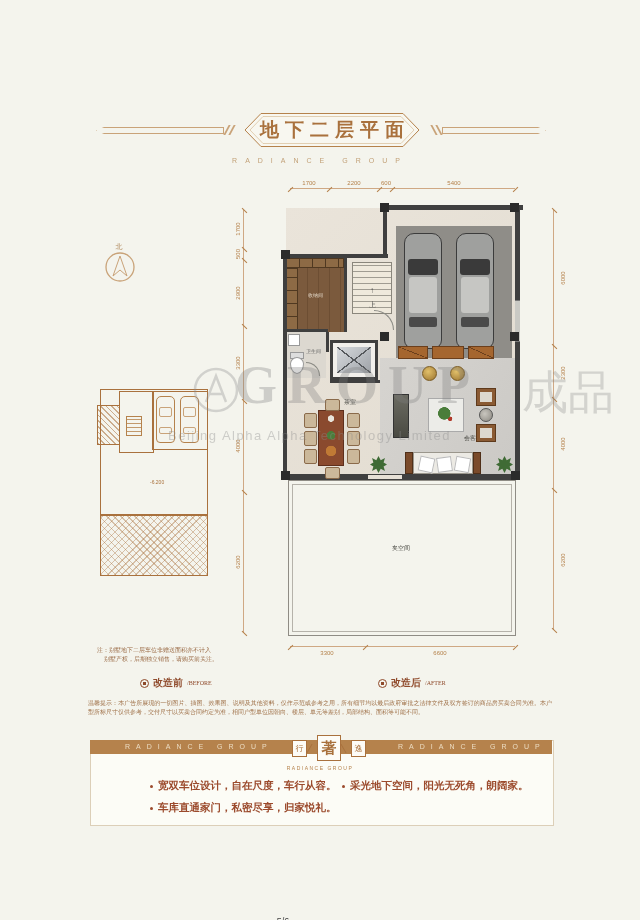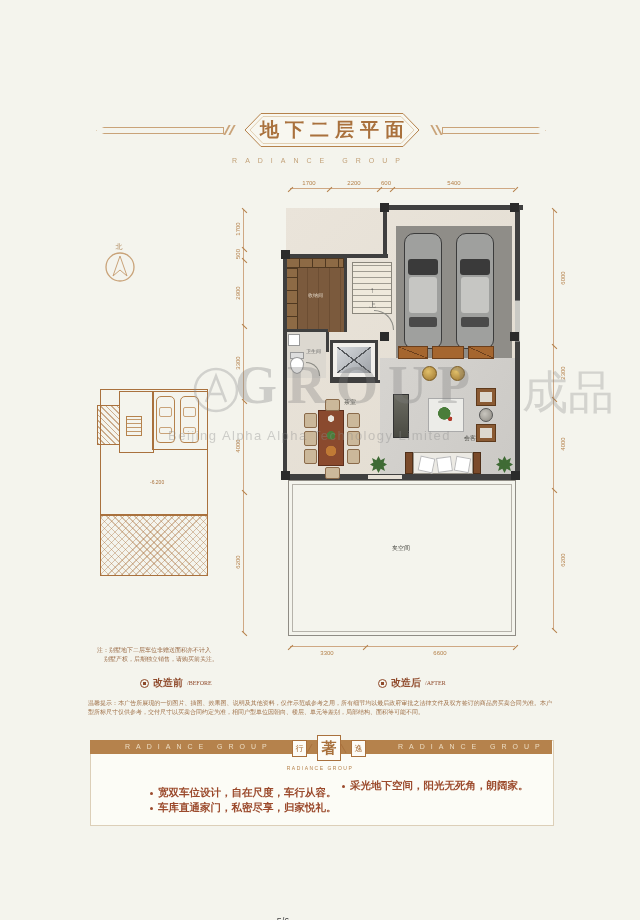--- a/index.html
+++ b/index.html
@@ -314,18 +314,18 @@
   <div class="sealbox" style="left:292px;top:735px;">
     <span class="sealside">行</span>
     <span class="sealarr"></span>
     <span class="sealmid">著</span>
     <span class="sealarr r"></span>
     <span class="sealside">逸</span>
   </div>
   <div style="position:absolute;left:270px;top:765px;width:100px;text-align:center;font-size:5px;
        letter-spacing:1.5px;color:#b5824c;">RADIANCE GROUP</div>
 
-  <div class="bullet" style="left:150px;top:779px;margin-top:7px;"><span class="bdot"></span><span>宽双车位设计，自在尺度，车行从容。</span></div>
+  <div class="bullet" style="left:150px;top:779px;"><span class="bdot"></span><span>宽双车位设计，自在尺度，车行从容。</span></div>
   <div class="bullet" style="left:342px;top:779px;"><span class="bdot"></span><span>采光地下空间，阳光无死角，朗阔家。</span></div>
   <div class="bullet" style="left:150px;top:801px;"><span class="bdot"></span><span>车库直通家门，私密尽享，归家悦礼。</span></div>
 
   <div style="position:absolute;left:0;top:903px;width:566px;text-align:center;font-size:9px;color:#444;margin-top:13px;">5/6</div>
 </div>
 
 </body></html>

